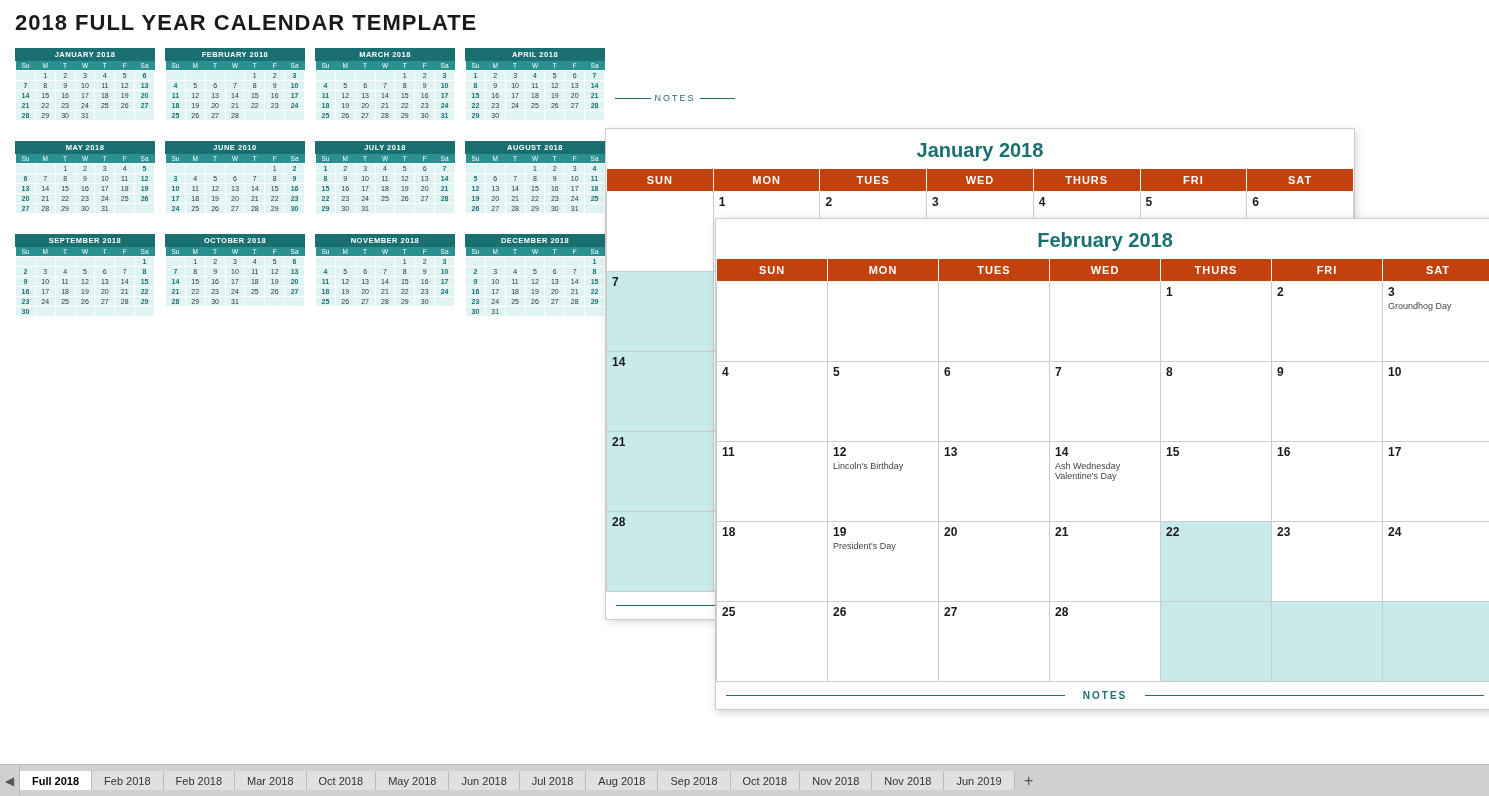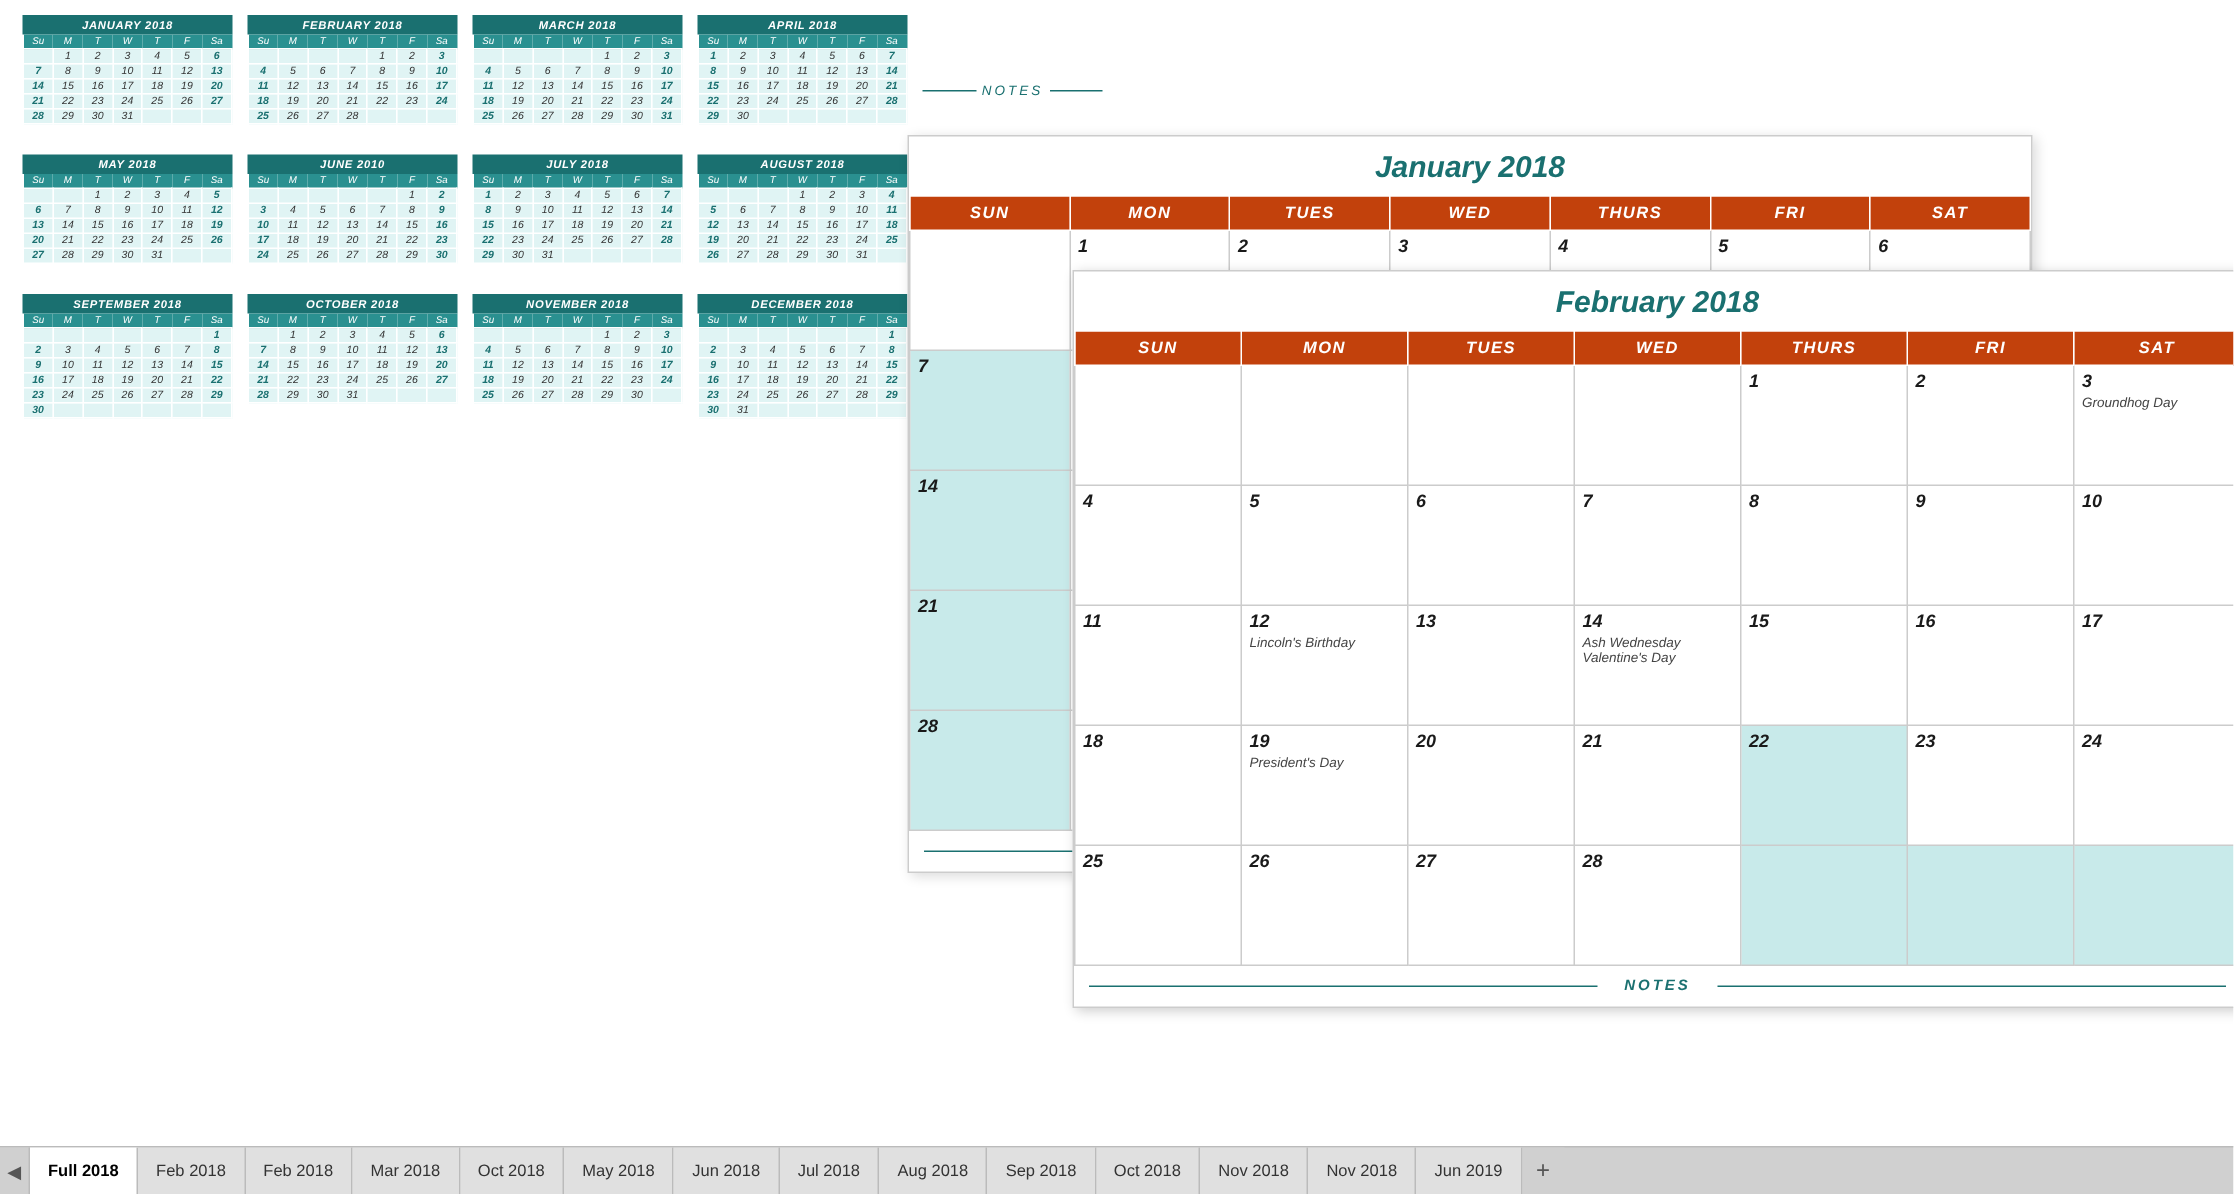--- a/index.html
+++ b/index.html
@@ -213,21 +213,21 @@
       align-items: center;
       justify-content: center;
       background: #d0d0d0;
       cursor: pointer;
       font-size: 12px;
       color: #555;
       border-right: 1px solid #bbb;
     }
 
     .tab-item {
-      height: 32px;
+      height: 19px;
       padding: 0 12px;
       display: flex;
       align-items: center;
       font-size: 11px;
       cursor: pointer;
       border-right: 1px solid #bbb;
       white-space: nowrap;
       color: #333;
       background: #e0e0e0;
     }
@@ -247,22 +247,23 @@
       font-size: 16px;
       color: #555;
       cursor: pointer;
       background: #d0d0d0;
     }
   </style>
 </head>
 <body>
 
 <div class="main-area">
-
-  <div style="position:relative;font-style:italic;">
+  <div class="page-title">2018 FULL YEAR CALENDAR TEMPLATE</div>
+
+  <div style="position:relative;">
     <div id="mini-cals-container">
         <div style="display: flex; gap: 5px; margin-bottom: 10px;">
           <div class="mini-cal">
             <div class="mini-cal-header">JANUARY 2018</div>
             <table>
               <thead>
                 <tr>
                   <th>Su</th>
                   <th>M</th>
                   <th>T</th>

